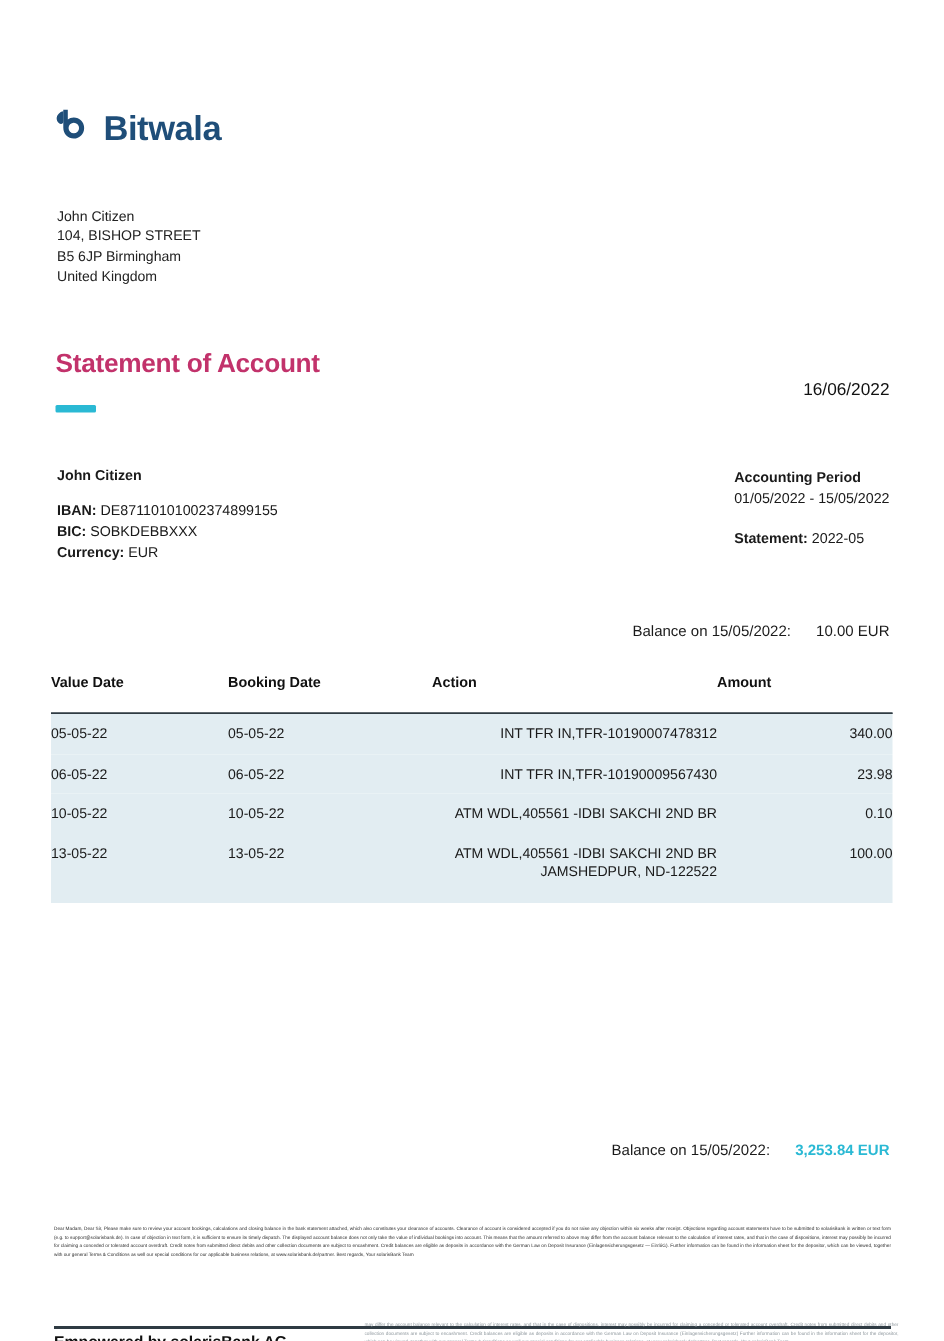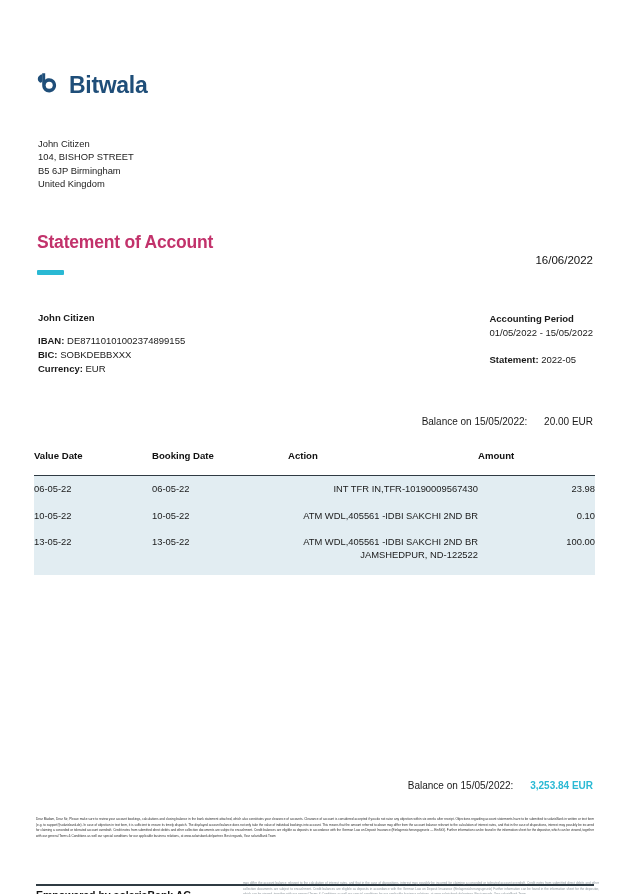--- a/index.html
+++ b/index.html
@@ -117,21 +117,21 @@
     top: 380px;
     font-size: 10px;
     text-align: right;
     white-space: nowrap;
   }
   .balance-top .bal-amt { margin-left: 14px; }
 
   .balance-bottom {
     position: absolute;
     right: 36px;
-    top: 744px;
+    top: 726px;
     font-size: 10px;
     text-align: right;
     white-space: nowrap;
   }
   .balance-bottom .bal-amt {
     margin-left: 14px;
     color: #2ab9d4;
     font-weight: bold;
   }
 
@@ -265,34 +265,42 @@
     <div class="period-title">Accounting Period</div>
     <div>01/05/2022  -  15/05/2022</div>
     <div class="stmt-line">
       <span>Statement:</span>
       <span class="stmt-val">2022-05</span>
     </div>
   </div>
 
   <div class="balance-top">
     <span>Balance on 15/05/2022:</span>
-    <span class="bal-amt">20.00 EUR</span>
+    <span class="bal-amt">10.00 EUR</span>
   </div>
 
   <div class="table-wrap">
     <table class="txn">
       <thead>
         <tr>
           <th class="c-value">Value Date</th>
           <th class="c-book">Booking Date</th>
           <th class="c-action">Action</th>
           <th class="c-amount">Amount</th>
         </tr>
       </thead>
       <tbody id="txn-body">
+          <tr>
+            <td class="c-value">05-05-22</td>
+            <td class="c-book">05-05-22</td>
+            <td class="c-action">
+              <div>INT TFR IN,TFR-10190007478312</div>
+            </td>
+            <td class="c-amount">340.00</td>
+          </tr>
           <tr>
             <td class="c-value">06-05-22</td>
             <td class="c-book">06-05-22</td>
             <td class="c-action">
               <div>INT TFR IN,TFR-10190009567430</div>
             </td>
             <td class="c-amount">23.98</td>
           </tr>
           <tr>
             <td class="c-value">10-05-22</td>

